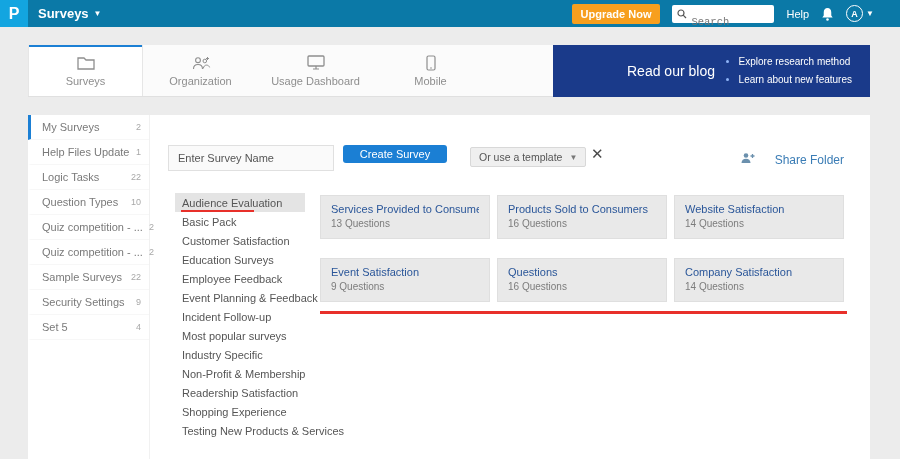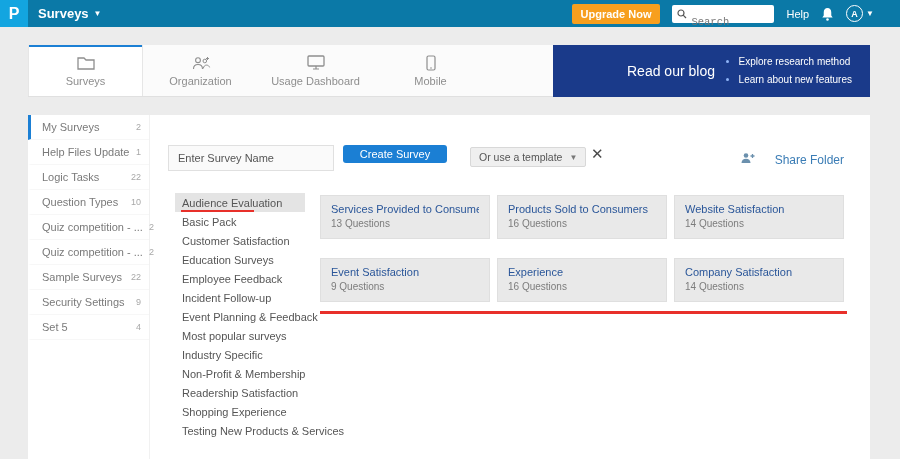--- a/index.html
+++ b/index.html
@@ -202,22 +202,22 @@
 
   <div class="categories">
     <div class="cat-item selected">
       <span>Audience Evaluation</span>
       <div class="cat-underline"></div>
     </div>
     <div class="cat-item"><span>Basic Pack</span></div>
     <div class="cat-item"><span>Customer Satisfaction</span></div>
     <div class="cat-item"><span>Education Surveys</span></div>
     <div class="cat-item"><span>Employee Feedback</span></div>
+    <div class="cat-item"><span>Event Planning &amp; Feedback</span></div>
     <div class="cat-item"><span>Incident Follow-up</span></div>
-    <div class="cat-item"><span>Event Planning &amp; Feedback</span></div>
     <div class="cat-item"><span>Most popular surveys</span></div>
     <div class="cat-item"><span>Industry Specific</span></div>
     <div class="cat-item"><span>Non-Profit &amp; Membership</span></div>
     <div class="cat-item"><span>Readership Satisfaction</span></div>
     <div class="cat-item"><span>Shopping Experience</span></div>
     <div class="cat-item"><span>Testing New Products &amp; Services</span></div>
   </div>
 
   <div class="cards">
     <div class="card">
@@ -230,21 +230,21 @@
     </div>
     <div class="card">
       <div class="card-title">Website Satisfaction</div>
       <div class="card-q">14 Questions</div>
     </div>
     <div class="card">
       <div class="card-title">Event Satisfaction</div>
       <div class="card-q">9 Questions</div>
     </div>
     <div class="card">
-      <div class="card-title">Experience</div>
+      <div class="card-title">Questions</div>
       <div class="card-q">16 Questions</div>
     </div>
     <div class="card">
       <div class="card-title">Company Satisfaction</div>
       <div class="card-q">14 Questions</div>
     </div>
   </div>
 
   <div class="redline"></div>
 </div>

